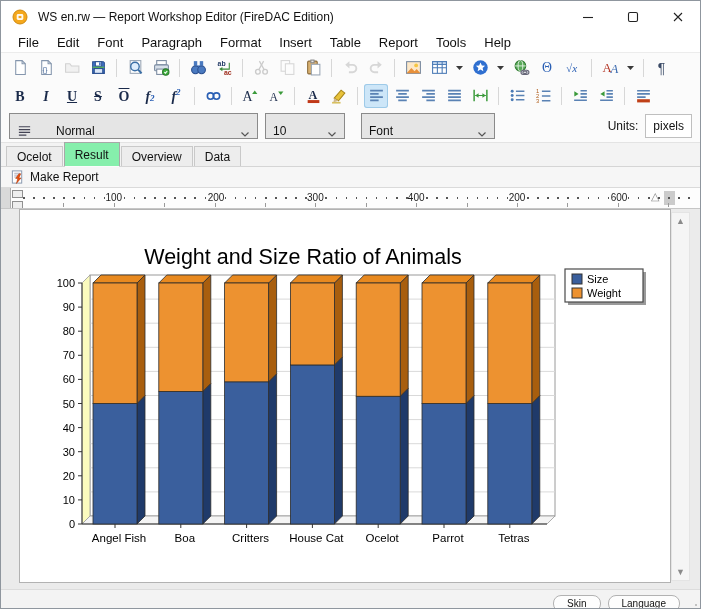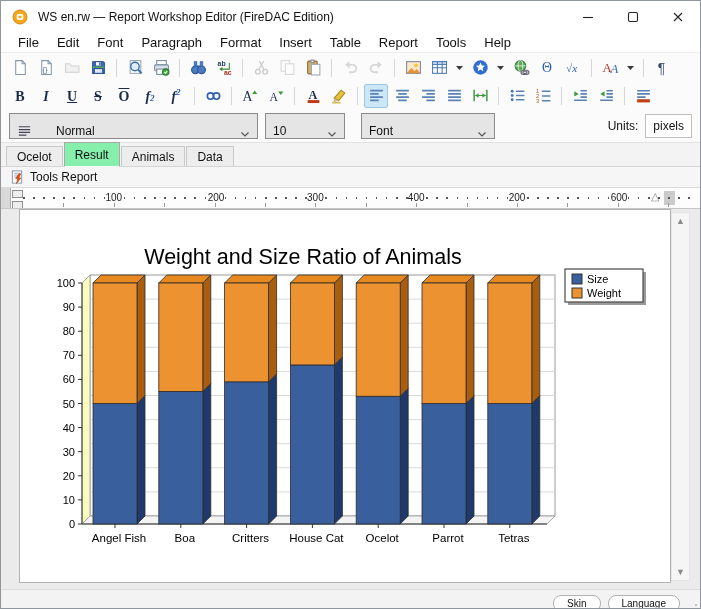--- a/index.html
+++ b/index.html
@@ -511,34 +511,34 @@
     </div>
     <div class="units-wrap">
       <span>Units:</span>
       <span class="units-box">pixels</span>
     </div>
   </div>
 
   <div class="abs tabstrip">
       <div class="tab">Ocelot</div>
       <div class="tab active">Result</div>
-      <div class="tab">Animals</div>
+      <div class="tab">Overview</div>
       <div class="tab">Data</div>
     </div>
 
   <div class="abs makebar">
     <span class="make-report">
       <span>
           <svg width="15" height="16" viewBox="0 0 16 16">
             <rect x="2.5" y="1.5" width="10" height="13" fill="#fff" stroke="#8596ad"></rect>
             <path d="M4.5 4h6M4.5 6h6M4.5 8h4" stroke="#aab" stroke-width="1"></path>
             <path d="M9.5 4.5l-3.5 5h2.3L6.8 15l5-6h-2.3l2-4.5z" fill="#e85010" stroke="#a83000" stroke-width=".5"></path>
           </svg>
         </span>
-      <span>Tools Report</span>
+      <span>Make Report</span>
     </span>
   </div>
 
   <div class="abs ruler">
     <span class="origin"></span>
     <span class="hndl" style="top:2px"></span>
     <span class="hndl" style="top:13px"></span>
     <span class="tri" style="left:650px">△</span>
     <span class="blok"></span>
   <span class="num" style="left: 112.8px;">100</span>

